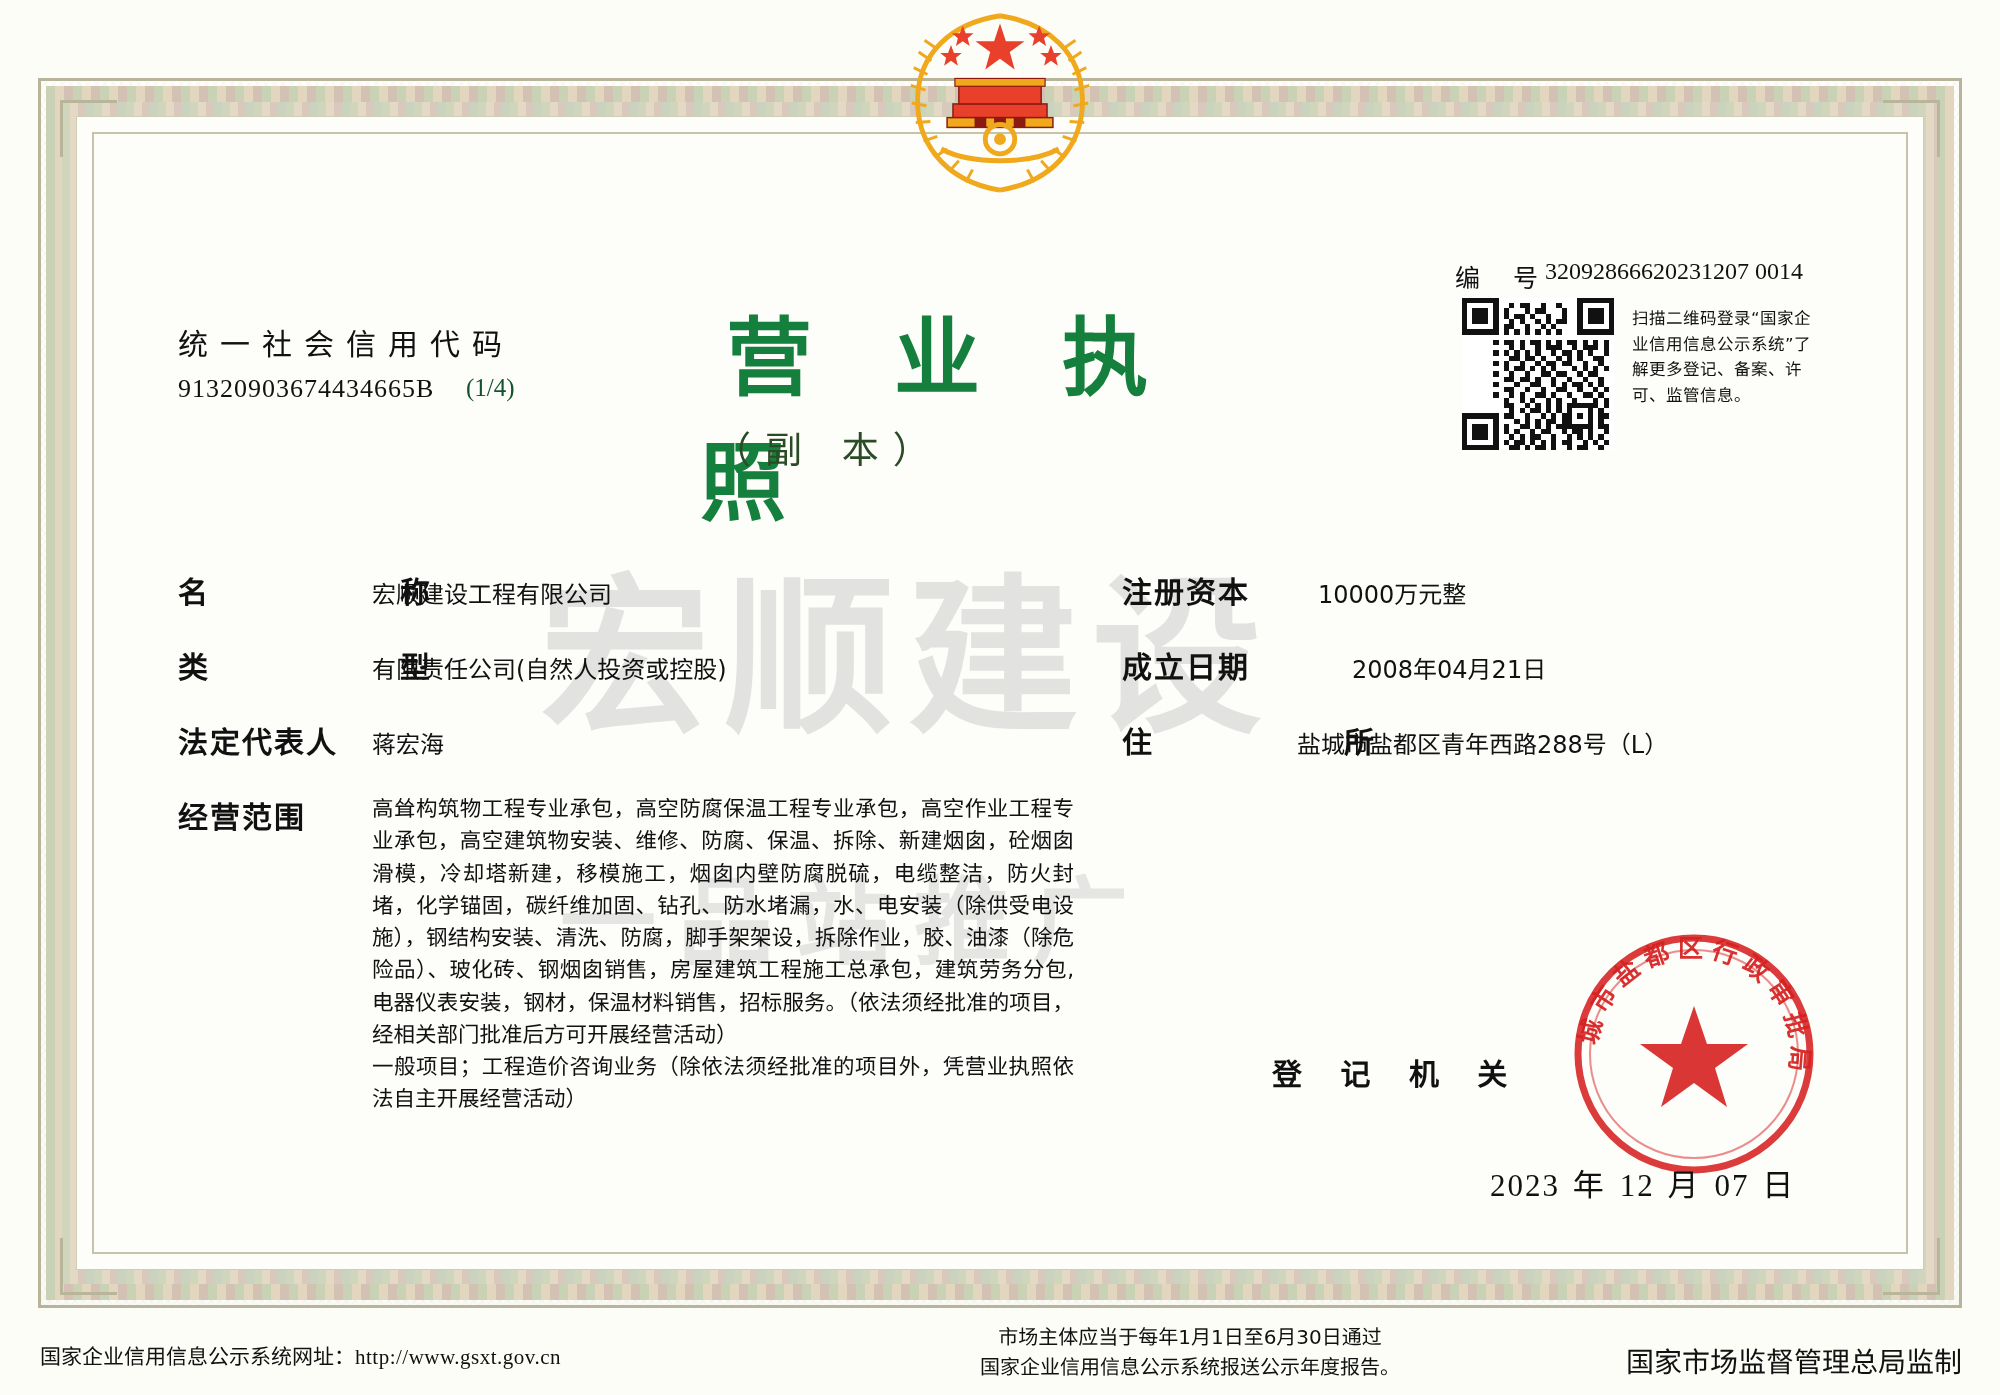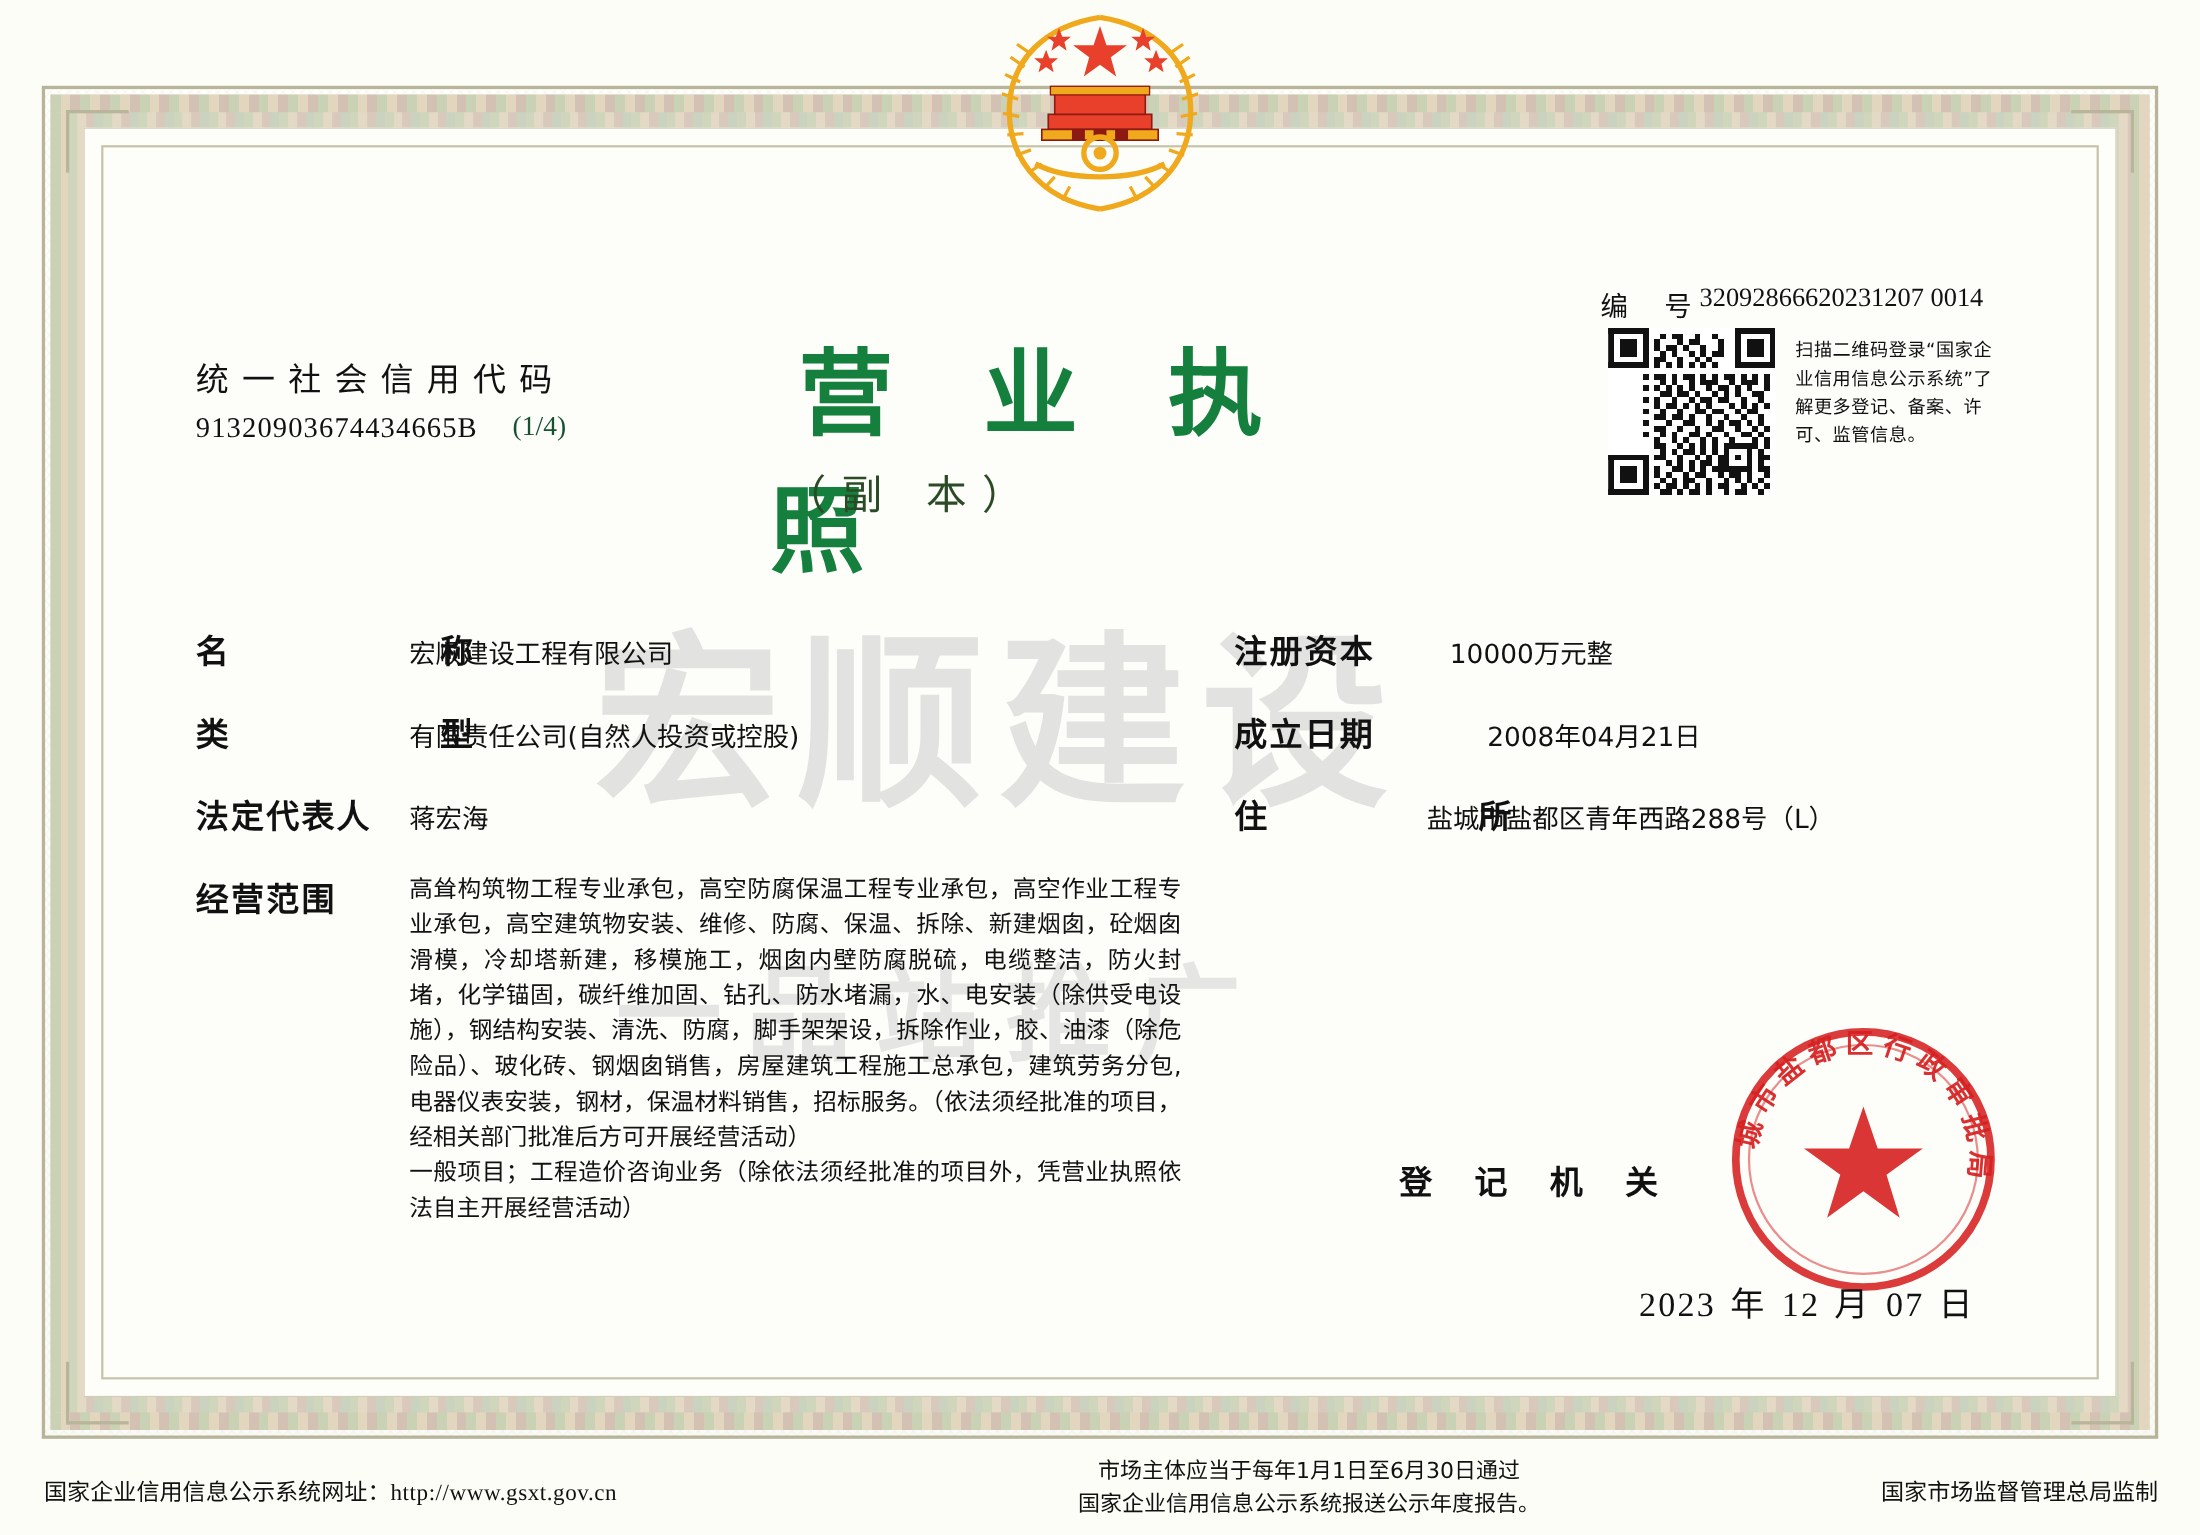--- a/index.html
+++ b/index.html
@@ -326,21 +326,21 @@
     text-align: center;
     font-size: 20px;
     line-height: 1.5;
     color: #111;
     font-family: "DejaVu Sans", sans-serif;
   }
   #footer-right {
     position: absolute;
     right: 38px;
     top: 1340px;
-    font-size: 21px;
+    font-size: 28px;
     color: #111;
     font-family: "DejaVu Sans", sans-serif;
   }
 </style>
 </head>
 <body>
 
 <div id="license-page">
 
   <div id="paper-texture"></div>

